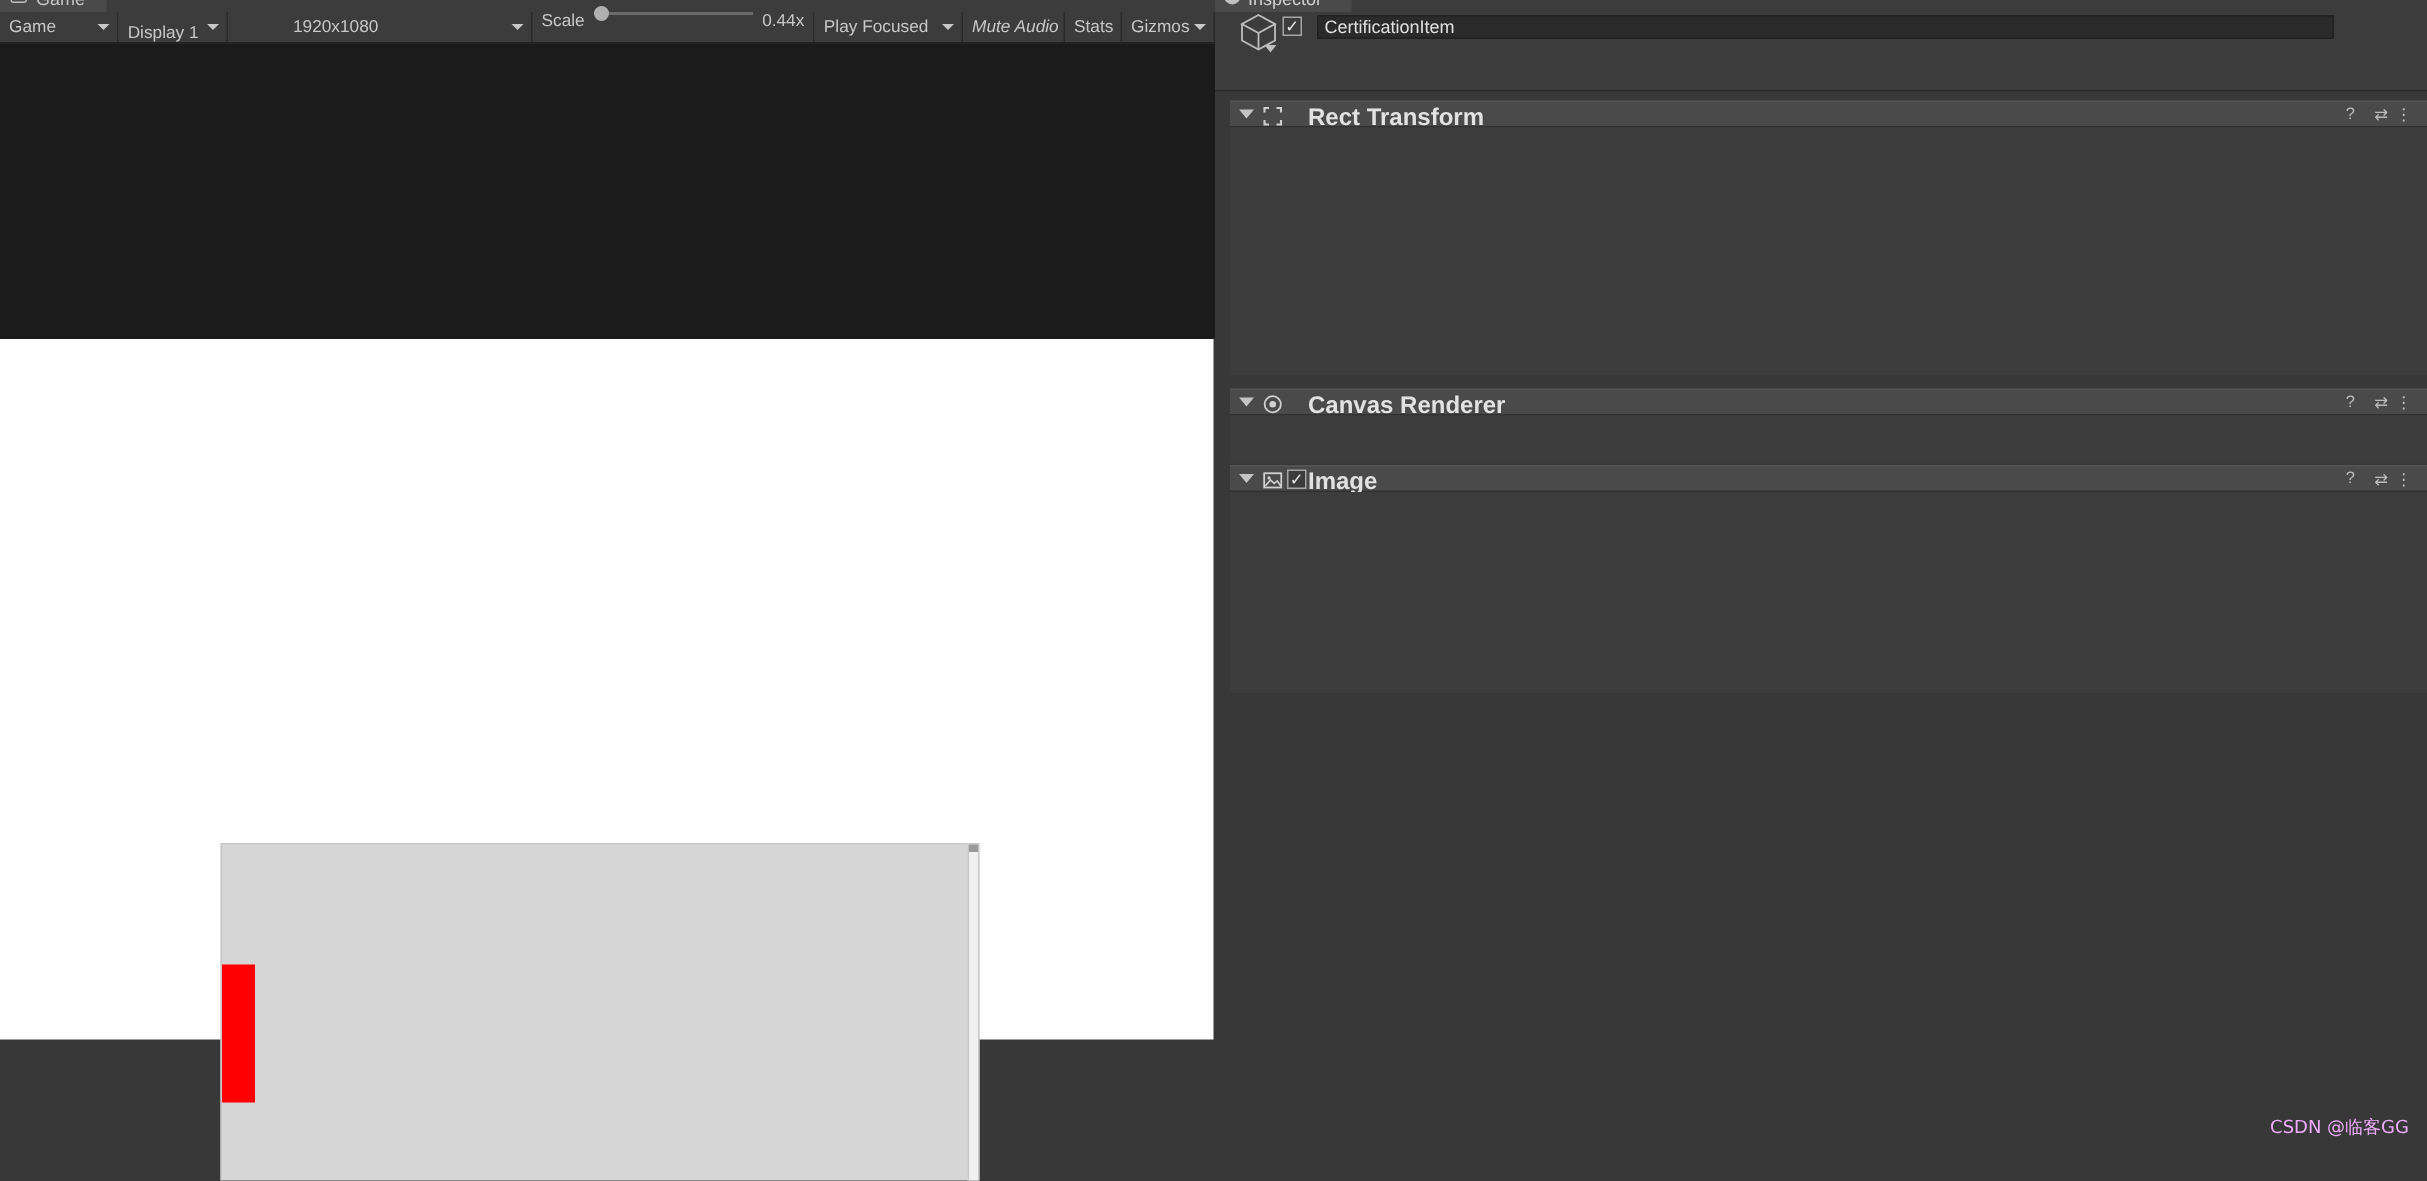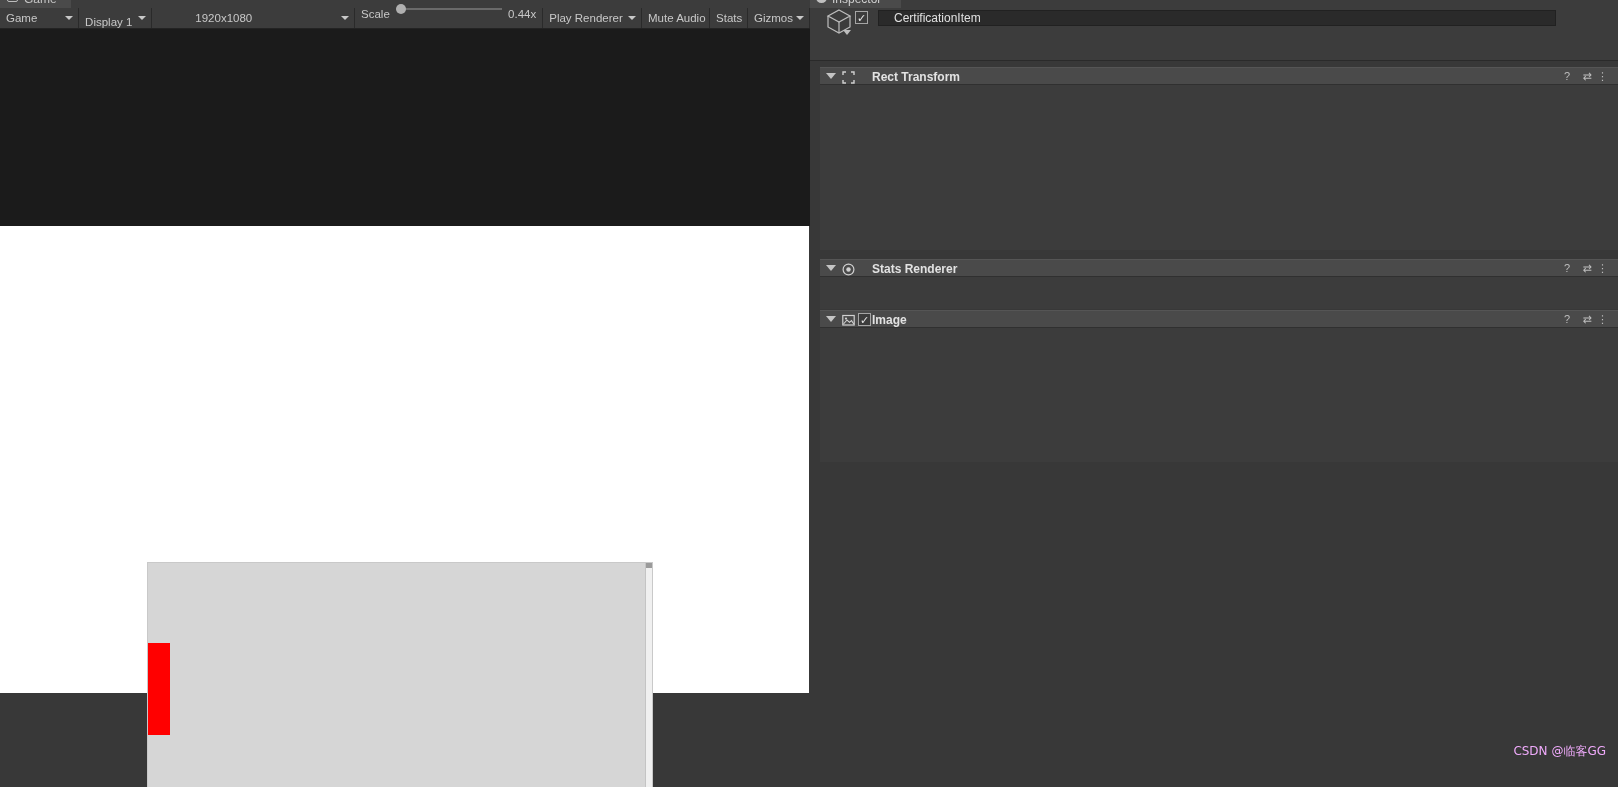--- a/index.html
+++ b/index.html
@@ -68,21 +68,21 @@
   #scale-track {
     position: relative; flex: 1; height: 2px; background: #6a6a6a; margin: 0 2px;
   }
   #scale-knob {
     position: absolute; left: 0; top: -4px;
     width: 10px; height: 10px; border-radius: 50%;
     background: #b0b0b0;
   }
   #scale-value { color: #c8c8c8; }
   #tb-playfocused { width: 100px; }
-  #tb-mute { width: 68px; }
+  #tb-mute { width: 68px; font-style: italic; }
   #tb-stats { width: 38px; }
   #tb-gizmos { width: 62px; justify-content: center; }
 
   #game-render {
     position: absolute; left: 0; top: 29px; width: 810px; height: 197px;
     background: #1b1b1b;
   }
   #game-white {
     position: absolute; left: 0; top: 226px; width: 809px; height: 467px;
     background: #ffffff;
@@ -148,37 +148,37 @@
   #go-active {
     position: absolute; left: 45px; top: 11px;
     width: 13px; height: 13px;
     background: #3c3c3c; border: 1px solid #a5a5a5;
     color: #e8e8e8; font-size: 11px; text-align: center; line-height: 12px;
   }
   #go-name {
     position: absolute; left: 68px; top: 10px;
     width: 678px; height: 16px;
     background: #2a2a2a; border: 1px solid #212121;
-    color: #e0e0e0; font-size: 12px; line-height: 15px; padding-left: 15px;
+    color: #e0e0e0; font-size: 12px; line-height: 15px; padding-left: 4px;
   }
 
   
   .comp-header {
     position: absolute; left: 10px; width: 798px; height: 18px;
     background: #4a4a4a; border-top: 1px solid #555; border-bottom: 1px solid #303030;
   }
   .comp-foldout {
     position: absolute; left: 6px; top: 5px;
     width: 0; height: 0;
     border-left: 5px solid transparent; border-right: 5px solid transparent;
     border-top: 6px solid #c4c4c4;
   }
   .comp-title {
     position: absolute; left: 52px; top: 2px;
-    font-size: 12px; font-weight: bold; color: #e2e2e2;
+    font-size: 16px; font-weight: bold; color: #e2e2e2;
   }
   .comp-help, .comp-preset, .comp-menu {
     position: absolute; top: 2px; font-size: 11px; color: #bdbdbd;
   }
   .comp-help { right: 48px; }
   .comp-preset { right: 26px; }
   .comp-menu { right: 10px; }
 
   .comp-body {
     position: absolute; left: 10px; width: 798px;
@@ -223,21 +223,21 @@
         <span class="tb-caret"></span>
       </div>
       <div id="tb-scalewrap">
         <span class="tb-label">Scale</span>
         <span id="scale-track">
           <span id="scale-knob"></span>
         </span>
         <span id="scale-value">0.44x</span>
       </div>
       <div class="tb-cell dd" id="tb-playfocused">
-        <span class="tb-label">Play Renderer</span>
+        <span class="tb-label">Play Focused</span>
         <span class="tb-caret"></span>
       </div>
       <div class="tb-cell" id="tb-mute">
         <span class="tb-label">Mute Audio</span>
       </div>
       <div class="tb-cell" id="tb-stats">
         <span class="tb-label">Stats</span>
       </div>
       <div class="tb-cell dd" id="tb-gizmos">
         <span class="tb-label">Gizmos</span>
@@ -290,21 +290,21 @@
       <span class="comp-menu">⋮</span>
     </div>
     <div class="comp-body" style="top:85px; height:165px;"></div>
 
     <div class="comp-header" style="top:259px;">
       <span class="comp-foldout"></span>
       <svg style="position:absolute;left:22px;top:3px;width:13px;height:13px;" viewBox="0 0 13 13">
         <circle cx="6.5" cy="6.5" r="5.4" fill="none" stroke="#d0d0d0" stroke-width="1.2"></circle>
         <circle cx="6.5" cy="6.5" r="2.2" fill="#d0d0d0"></circle>
       </svg>
-      <span class="comp-title">Stats Renderer</span>
+      <span class="comp-title">Canvas Renderer</span>
       <span class="comp-help">?</span>
       <span class="comp-preset">⇄</span>
       <span class="comp-menu">⋮</span>
     </div>
     <div class="comp-body" style="top:277px; height:32px;"></div>
 
     <div class="comp-header" style="top:310px;">
       <span class="comp-foldout"></span>
       <svg style="position:absolute;left:22px;top:3px;width:13px;height:13px;" viewBox="0 0 13 13">
         <rect x="0.8" y="1.5" width="11.4" height="9.5" fill="none" stroke="#d0d0d0" stroke-width="1.2"></rect>

